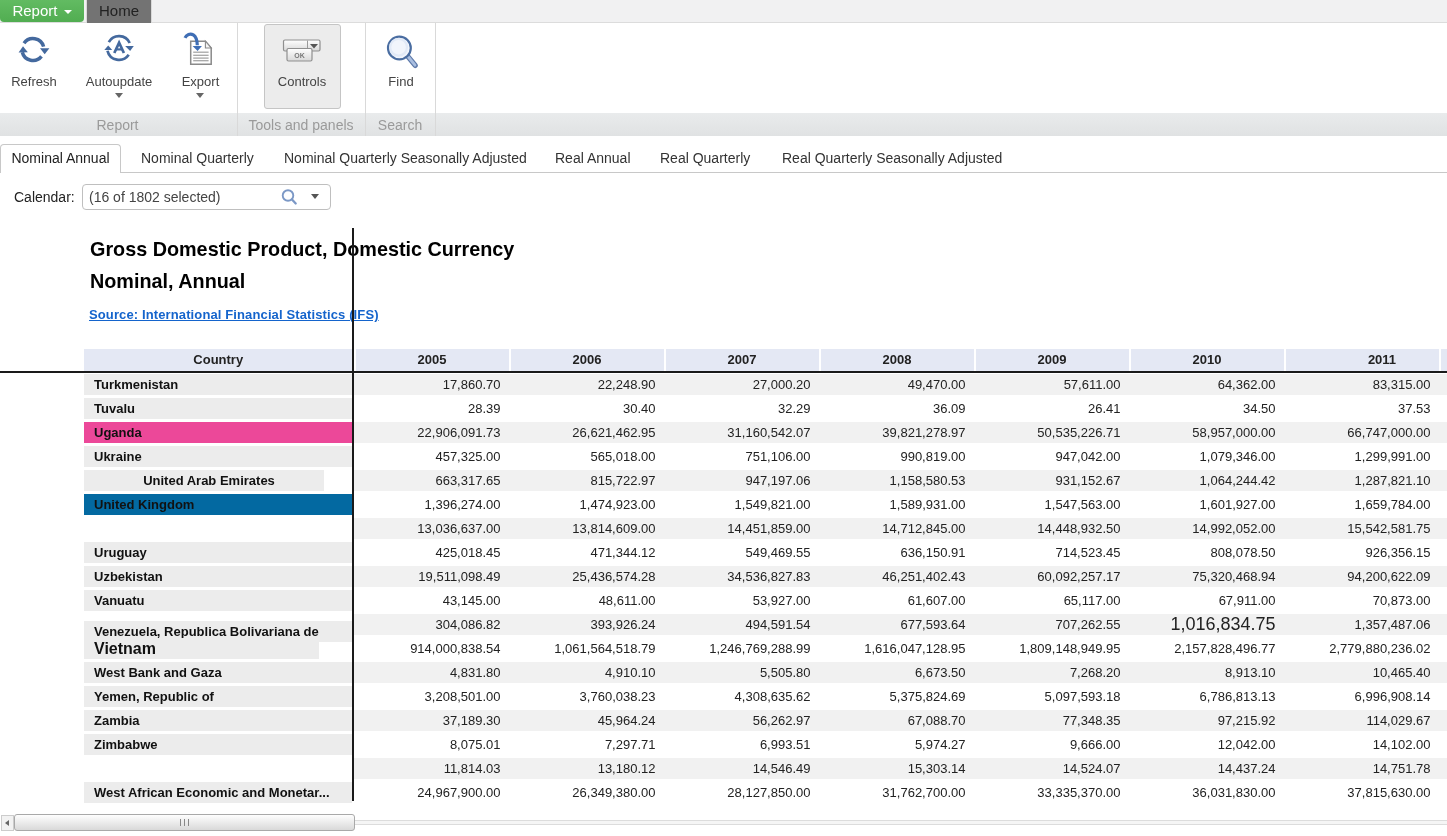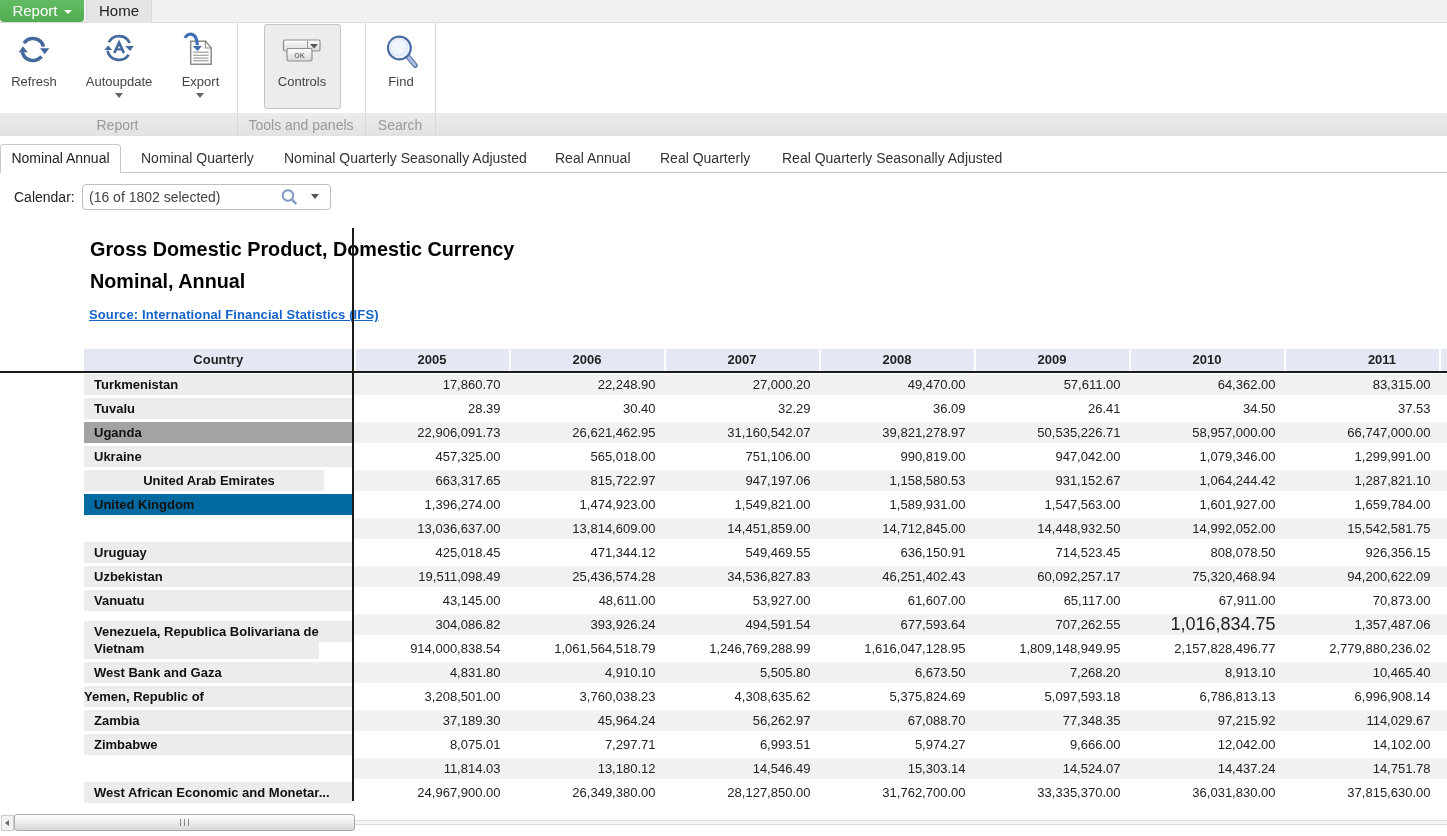--- a/index.html
+++ b/index.html
@@ -5,21 +5,21 @@
 html,body{width:1447px;height:836px;background:#fff;overflow:hidden;
  font-family:"Liberation Sans",sans-serif;}
 #page{position:relative;width:1447px;height:836px;background:#fff;overflow:hidden;}
 .abs{position:absolute;}
 .lbl{position:absolute;font-size:13px;color:#444;text-align:center;}
 </style></head><body>
 <div id="page">
 
 <div class="abs" style="left:0;top:0;width:1447px;height:23px;background:#f1f1f2;border-bottom:1px solid #dcdcdc;"></div>
 <div class="abs" style="left:0;top:0;width:84px;height:22px;background:linear-gradient(#62bb62,#51ad51);border-radius:0 0 4px 4px;color:#fff;font-size:15px;line-height:22px;text-align:center;">Report <span style="display:inline-block;vertical-align:2px;margin-left:2px;width:0;height:0;border-left:4px solid transparent;border-right:4px solid transparent;border-top:4px solid #fff;"></span></div>
-<div class="abs" style="left:86px;top:0;width:66px;height:23px;background:#e5e5e5;border-left:1px solid #d9d9d9;border-right:1px solid #d9d9d9;color:#222;font-size:15px;line-height:22px;text-align:center;">Home</div>
+<div class="abs" style="left:86px;top:0;width:66px;height:23px;background:#737373;border-left:1px solid #d9d9d9;border-right:1px solid #d9d9d9;color:#222;font-size:15px;line-height:22px;text-align:center;">Home</div>
 <div class="abs" style="left:0;top:23px;width:1447px;height:113px;background:#fff;border-bottom:1px solid #d3d3d3;"></div>
 <div class="abs" style="left:0;top:113px;width:1447px;height:23px;background:linear-gradient(#e9ebec,#e0e2e3);"></div>
 <div class="abs" style="left:237px;top:23px;width:1px;height:113px;background:#d9d9d9;"></div>
 <div class="abs" style="left:365px;top:23px;width:1px;height:113px;background:#d9d9d9;"></div>
 <div class="abs" style="left:435px;top:23px;width:1px;height:113px;background:#d9d9d9;"></div>
 <div class="lbl" style="left:27.5px;top:117px;width:180px;color:#9a9a9a;font-size:14px;">Report</div>
 <div class="lbl" style="left:211px;top:117px;width:180px;color:#9a9a9a;font-size:14px;">Tools and panels</div>
 <div class="lbl" style="left:310px;top:117px;width:180px;color:#9a9a9a;font-size:14px;">Search</div>
 <div class="abs" style="left:264px;top:24px;width:76.5px;height:85px;background:#ececec;border:1px solid #c5c5c5;border-radius:3px;"></div>
 <div class="lbl" style="left:-26px;top:74px;width:120px;">Refresh</div>
@@ -120,21 +120,21 @@
 <div class="abs" style="right:16.5px;top:374px;font-size:13px;color:#222;line-height:21px;">83,315.00</div>
 <div class="abs" style="left:84px;top:398px;width:268px;height:21px;background:#ececec;font-size:13px;font-weight:bold;color:#111;line-height:21px;padding-left:10px;white-space:nowrap;overflow:hidden;">Tuvalu</div>
 <div class="abs" style="left:353.5px;top:398px;width:1093.5px;height:21px;background:#fff;"></div>
 <div class="abs" style="right:946.5px;top:398px;font-size:13px;color:#222;line-height:21px;">28.39</div>
 <div class="abs" style="right:791.5px;top:398px;font-size:13px;color:#222;line-height:21px;">30.40</div>
 <div class="abs" style="right:636.5px;top:398px;font-size:13px;color:#222;line-height:21px;">32.29</div>
 <div class="abs" style="right:481.5px;top:398px;font-size:13px;color:#222;line-height:21px;">36.09</div>
 <div class="abs" style="right:326.5px;top:398px;font-size:13px;color:#222;line-height:21px;">26.41</div>
 <div class="abs" style="right:171.5px;top:398px;font-size:13px;color:#222;line-height:21px;">34.50</div>
 <div class="abs" style="right:16.5px;top:398px;font-size:13px;color:#222;line-height:21px;">37.53</div>
-<div class="abs" style="left:84px;top:422px;width:268px;height:21px;background:#a3a3a3;font-size:13px;font-weight:bold;color:#111;line-height:21px;padding-left:10px;white-space:nowrap;overflow:hidden;">Uganda</div>
+<div class="abs" style="left:84px;top:422px;width:268px;height:21px;background:#ec4899;font-size:13px;font-weight:bold;color:#111;line-height:21px;padding-left:10px;white-space:nowrap;overflow:hidden;">Uganda</div>
 <div class="abs" style="left:353.5px;top:422px;width:1093.5px;height:21px;background:#f1f1f1;"></div>
 <div class="abs" style="right:946.5px;top:422px;font-size:13px;color:#222;line-height:21px;">22,906,091.73</div>
 <div class="abs" style="right:791.5px;top:422px;font-size:13px;color:#222;line-height:21px;">26,621,462.95</div>
 <div class="abs" style="right:636.5px;top:422px;font-size:13px;color:#222;line-height:21px;">31,160,542.07</div>
 <div class="abs" style="right:481.5px;top:422px;font-size:13px;color:#222;line-height:21px;">39,821,278.97</div>
 <div class="abs" style="right:326.5px;top:422px;font-size:13px;color:#222;line-height:21px;">50,535,226.71</div>
 <div class="abs" style="right:171.5px;top:422px;font-size:13px;color:#222;line-height:21px;">58,957,000.00</div>
 <div class="abs" style="right:16.5px;top:422px;font-size:13px;color:#222;line-height:21px;">66,747,000.00</div>
 <div class="abs" style="left:84px;top:446px;width:268px;height:21px;background:#ececec;font-size:13px;font-weight:bold;color:#111;line-height:21px;padding-left:10px;white-space:nowrap;overflow:hidden;">Ukraine</div>
 <div class="abs" style="left:353.5px;top:446px;width:1093.5px;height:21px;background:#fff;"></div>
@@ -200,39 +200,39 @@
 <div class="abs" style="right:16.5px;top:590px;font-size:13px;color:#222;line-height:21px;">70,873.00</div>
 <div class="abs" style="left:84px;top:621px;width:268px;height:21px;background:#ececec;font-size:13px;font-weight:bold;color:#111;line-height:21px;padding-left:10px;white-space:nowrap;overflow:hidden;">Venezuela, Republica Bolivariana de</div>
 <div class="abs" style="left:353.5px;top:614px;width:1093.5px;height:21px;background:#f1f1f1;"></div>
 <div class="abs" style="right:946.5px;top:614px;font-size:13px;color:#222;line-height:21px;">304,086.82</div>
 <div class="abs" style="right:791.5px;top:614px;font-size:13px;color:#222;line-height:21px;">393,926.24</div>
 <div class="abs" style="right:636.5px;top:614px;font-size:13px;color:#222;line-height:21px;">494,591.54</div>
 <div class="abs" style="right:481.5px;top:614px;font-size:13px;color:#222;line-height:21px;">677,593.64</div>
 <div class="abs" style="right:326.5px;top:614px;font-size:13px;color:#222;line-height:21px;">707,262.55</div>
 <div class="abs" style="right:171.5px;top:614px;font-size:18px;color:#222;line-height:21px;">1,016,834.75</div>
 <div class="abs" style="right:16.5px;top:614px;font-size:13px;color:#222;line-height:21px;">1,357,487.06</div>
-<div class="abs" style="left:84px;top:638px;width:235px;height:21px;background:#ececec;font-size:13px;font-weight:bold;color:#111;line-height:21px;padding-left:10px;white-space:nowrap;overflow:hidden;">Vietnam</div>
+<div class="abs" style="left:84px;top:638px;width:235px;height:21px;background:#ececec;font-size:16px;font-weight:bold;color:#111;line-height:21px;padding-left:10px;white-space:nowrap;overflow:hidden;">Vietnam</div>
 <div class="abs" style="left:353.5px;top:638px;width:1093.5px;height:21px;background:#fff;"></div>
 <div class="abs" style="right:946.5px;top:638px;font-size:13px;color:#222;line-height:21px;">914,000,838.54</div>
 <div class="abs" style="right:791.5px;top:638px;font-size:13px;color:#222;line-height:21px;">1,061,564,518.79</div>
 <div class="abs" style="right:636.5px;top:638px;font-size:13px;color:#222;line-height:21px;">1,246,769,288.99</div>
 <div class="abs" style="right:481.5px;top:638px;font-size:13px;color:#222;line-height:21px;">1,616,047,128.95</div>
 <div class="abs" style="right:326.5px;top:638px;font-size:13px;color:#222;line-height:21px;">1,809,148,949.95</div>
 <div class="abs" style="right:171.5px;top:638px;font-size:13px;color:#222;line-height:21px;">2,157,828,496.77</div>
 <div class="abs" style="right:16.5px;top:638px;font-size:13px;color:#222;line-height:21px;">2,779,880,236.02</div>
 <div class="abs" style="left:84px;top:662px;width:268px;height:21px;background:#ececec;font-size:13px;font-weight:bold;color:#111;line-height:21px;padding-left:10px;white-space:nowrap;overflow:hidden;">West Bank and Gaza</div>
 <div class="abs" style="left:353.5px;top:662px;width:1093.5px;height:21px;background:#f1f1f1;"></div>
 <div class="abs" style="right:946.5px;top:662px;font-size:13px;color:#222;line-height:21px;">4,831.80</div>
 <div class="abs" style="right:791.5px;top:662px;font-size:13px;color:#222;line-height:21px;">4,910.10</div>
 <div class="abs" style="right:636.5px;top:662px;font-size:13px;color:#222;line-height:21px;">5,505.80</div>
 <div class="abs" style="right:481.5px;top:662px;font-size:13px;color:#222;line-height:21px;">6,673.50</div>
 <div class="abs" style="right:326.5px;top:662px;font-size:13px;color:#222;line-height:21px;">7,268.20</div>
 <div class="abs" style="right:171.5px;top:662px;font-size:13px;color:#222;line-height:21px;">8,913.10</div>
 <div class="abs" style="right:16.5px;top:662px;font-size:13px;color:#222;line-height:21px;">10,465.40</div>
-<div class="abs" style="left:84px;top:686px;width:268px;height:21px;background:#ececec;font-size:13px;font-weight:bold;color:#111;line-height:21px;white-space:nowrap;overflow:hidden;">Yemen, Republic of</div>
+<div class="abs" style="left:84px;top:686px;width:268px;height:21px;background:#ececec;font-size:13px;font-weight:bold;color:#111;line-height:21px;padding-left:10px;white-space:nowrap;overflow:hidden;">Yemen, Republic of</div>
 <div class="abs" style="left:353.5px;top:686px;width:1093.5px;height:21px;background:#fff;"></div>
 <div class="abs" style="right:946.5px;top:686px;font-size:13px;color:#222;line-height:21px;">3,208,501.00</div>
 <div class="abs" style="right:791.5px;top:686px;font-size:13px;color:#222;line-height:21px;">3,760,038.23</div>
 <div class="abs" style="right:636.5px;top:686px;font-size:13px;color:#222;line-height:21px;">4,308,635.62</div>
 <div class="abs" style="right:481.5px;top:686px;font-size:13px;color:#222;line-height:21px;">5,375,824.69</div>
 <div class="abs" style="right:326.5px;top:686px;font-size:13px;color:#222;line-height:21px;">5,097,593.18</div>
 <div class="abs" style="right:171.5px;top:686px;font-size:13px;color:#222;line-height:21px;">6,786,813.13</div>
 <div class="abs" style="right:16.5px;top:686px;font-size:13px;color:#222;line-height:21px;">6,996,908.14</div>
 <div class="abs" style="left:84px;top:710px;width:268px;height:21px;background:#ececec;font-size:13px;font-weight:bold;color:#111;line-height:21px;padding-left:10px;white-space:nowrap;overflow:hidden;">Zambia</div>
 <div class="abs" style="left:353.5px;top:710px;width:1093.5px;height:21px;background:#f1f1f1;"></div>

